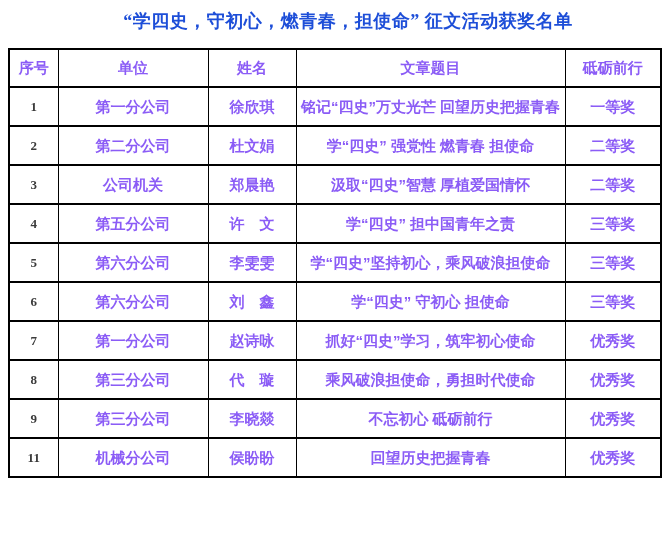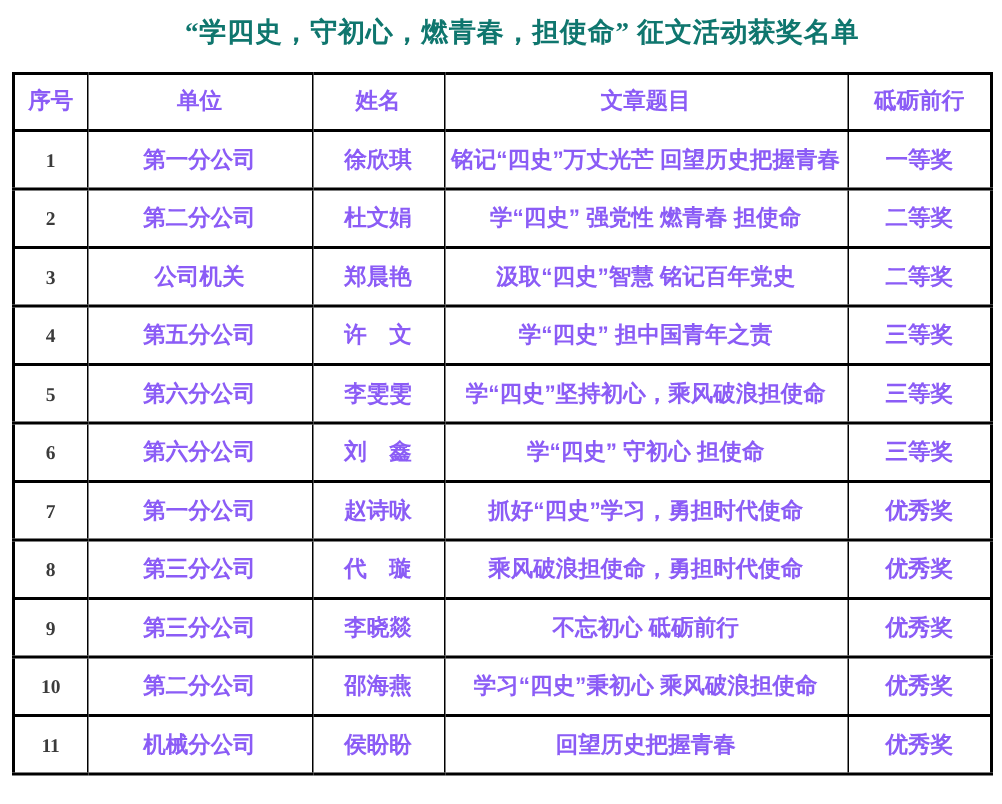--- a/index.html
+++ b/index.html
@@ -21,21 +21,21 @@
   }
   .title {
     margin: 0;
     padding-top: 9px;
     text-align: center;
     font-family: "Liberation Serif", serif;
     font-weight: bold;
     font-size: 18px;
     line-height: 24px;
     letter-spacing: 0.5px;
-    color: #0f766e;
+    color: #1d4ed8;
     padding-left: 28px;
   }
   table.awards-table {
     border-collapse: collapse;
     table-layout: fixed;
     width: 652px;
     margin: 15px 0 0 8px;
     border: 2px solid #000000;
     background: #ffffff;
   }
@@ -109,21 +109,21 @@
           <td class="num">2</td>
           <td>第二分公司</td>
           <td>杜文娟</td>
           <td>学“四史” 强党性 燃青春 担使命</td>
           <td>二等奖</td>
         </tr>
         <tr>
           <td class="num">3</td>
           <td>公司机关</td>
           <td>郑晨艳</td>
-          <td>汲取“四史”智慧 铭记百年党史</td>
+          <td>汲取“四史”智慧 厚植爱国情怀</td>
           <td>二等奖</td>
         </tr>
         <tr>
           <td class="num">4</td>
           <td>第五分公司</td>
           <td>许　文</td>
           <td>学“四史” 担中国青年之责</td>
           <td>三等奖</td>
         </tr>
         <tr>
@@ -137,45 +137,38 @@
           <td class="num">6</td>
           <td>第六分公司</td>
           <td>刘　鑫</td>
           <td>学“四史” 守初心 担使命</td>
           <td>三等奖</td>
         </tr>
         <tr>
           <td class="num">7</td>
           <td>第一分公司</td>
           <td>赵诗咏</td>
-          <td>抓好“四史”学习，勇担时代使命</td>
+          <td>抓好“四史”学习，筑牢初心使命</td>
           <td>优秀奖</td>
         </tr>
         <tr>
           <td class="num">8</td>
           <td>第三分公司</td>
           <td>代　璇</td>
           <td>乘风破浪担使命，勇担时代使命</td>
           <td>优秀奖</td>
         </tr>
         <tr>
           <td class="num">9</td>
           <td>第三分公司</td>
           <td>李晓燚</td>
           <td>不忘初心 砥砺前行</td>
           <td>优秀奖</td>
         </tr>
         <tr>
-          <td class="num">10</td>
-          <td>第二分公司</td>
-          <td>邵海燕</td>
-          <td>学习“四史”秉初心 乘风破浪担使命</td>
-          <td>优秀奖</td>
-        </tr>
-        <tr>
           <td class="num">11</td>
           <td>机械分公司</td>
           <td>侯盼盼</td>
           <td>回望历史把握青春</td>
           <td>优秀奖</td>
         </tr>
       </tbody>
   </table>
 
 </div>

